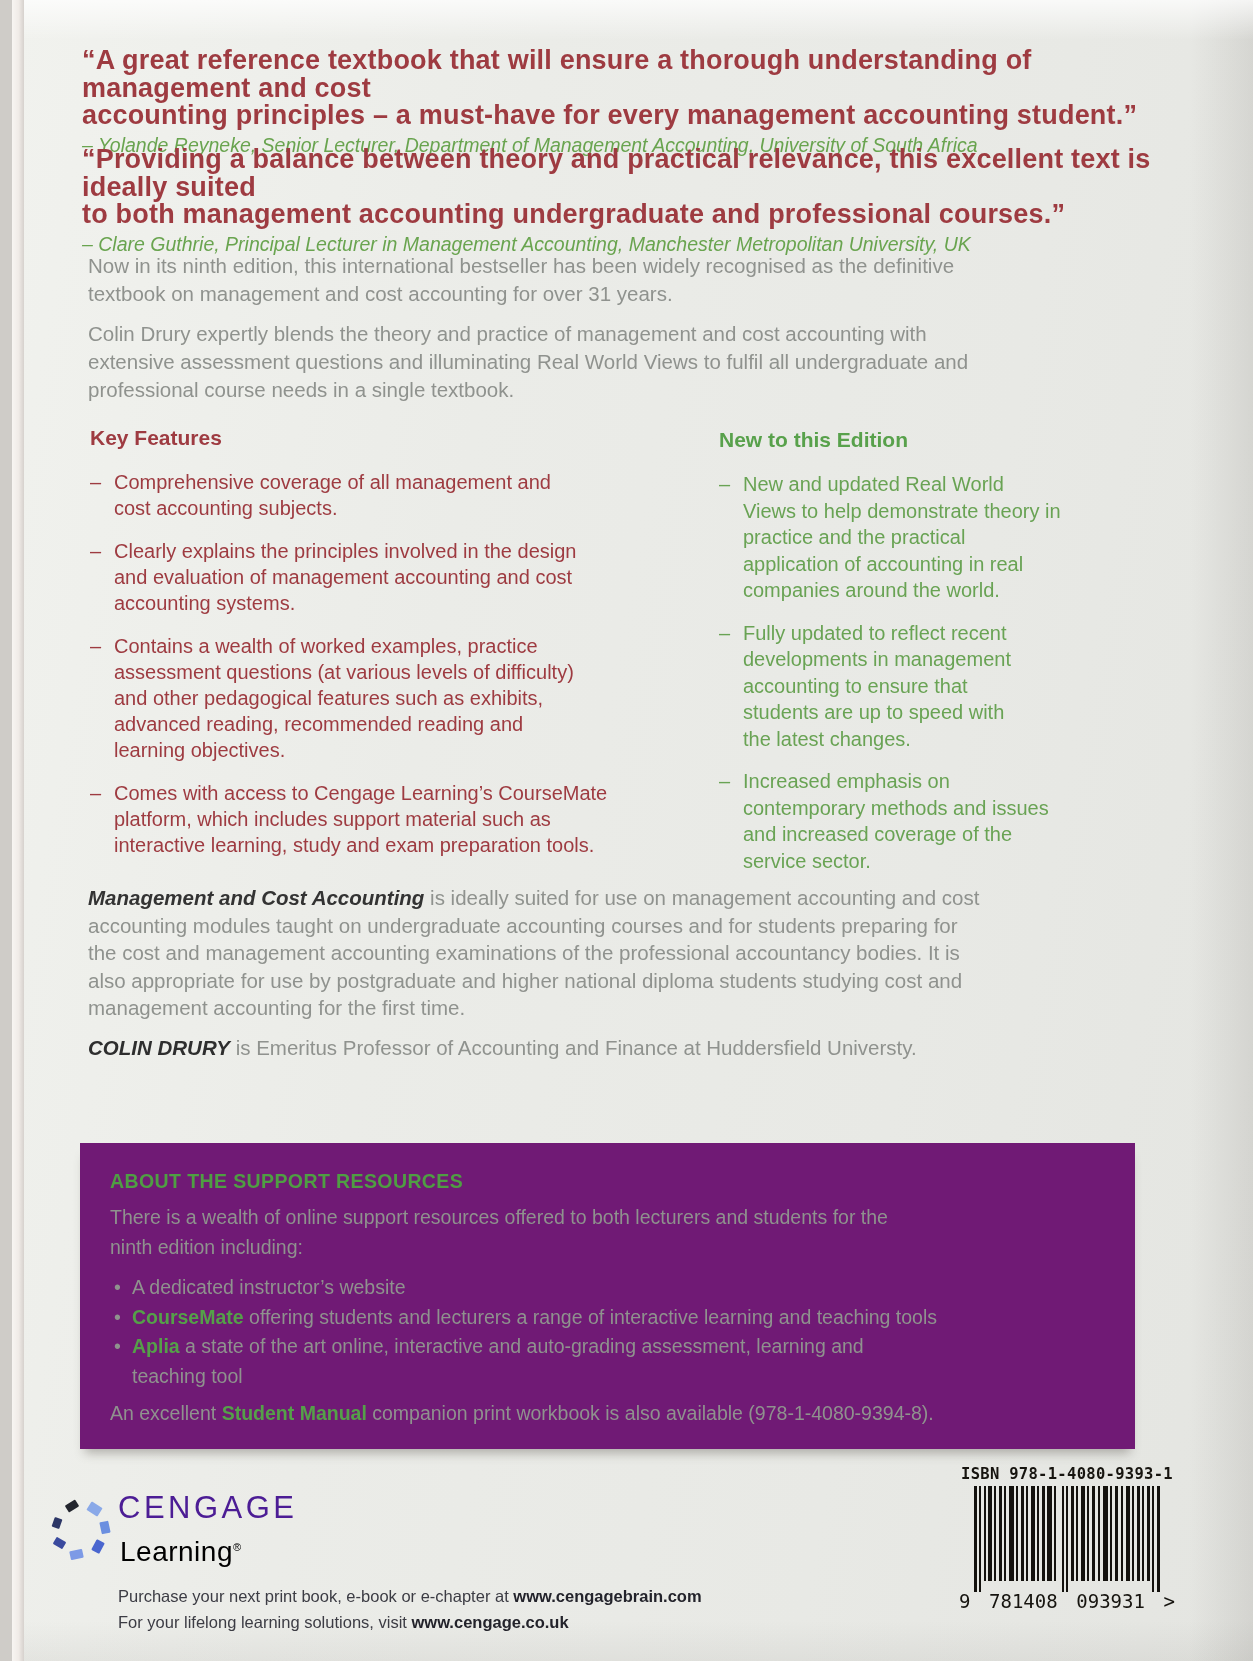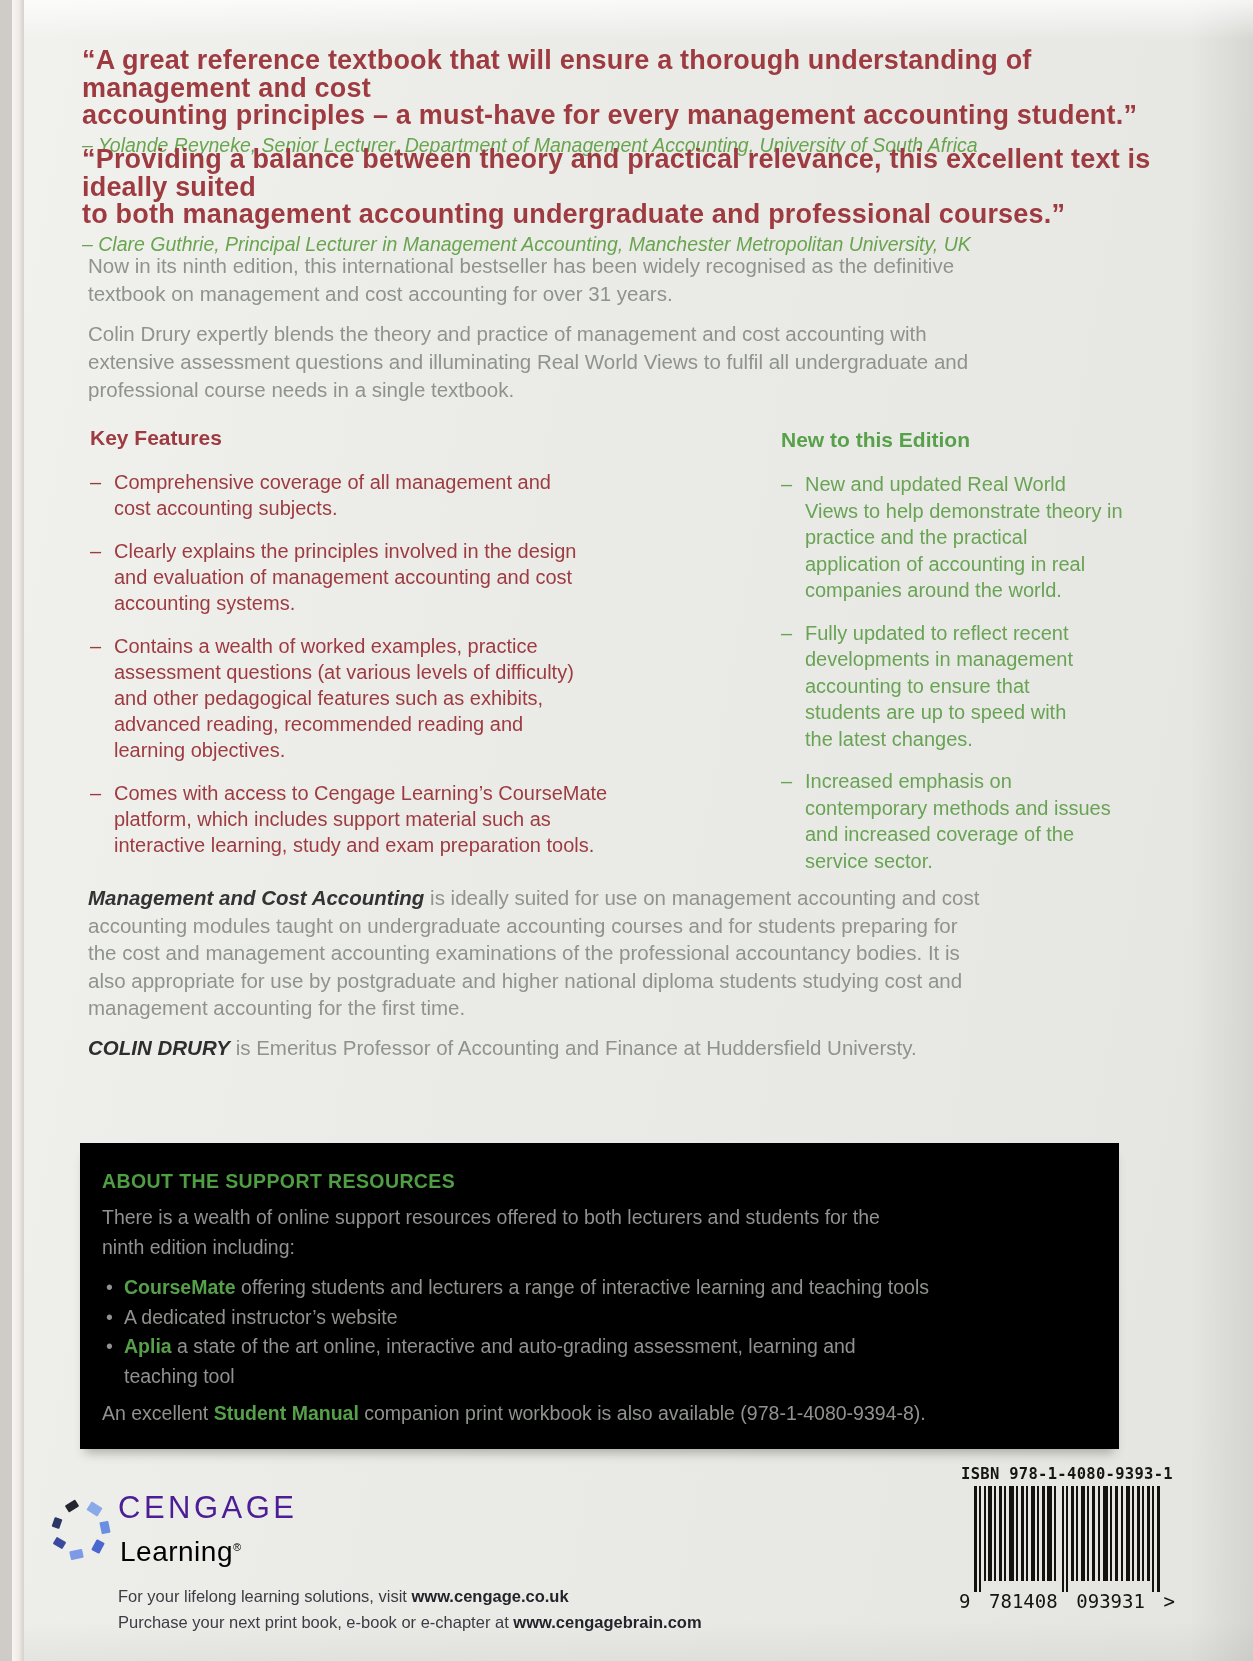--- a/index.html
+++ b/index.html
@@ -37,36 +37,36 @@
   .ip1{top:252px;} .ip2{top:320px;}
 
   
   .kf{left:90px;top:426px;width:630px;}
   .kf h2{margin:0 0 19px;font-size:21px;line-height:24px;color:#9e3b41;}
   .kf ul{list-style:none;margin:0;padding:0;}
   .kf li{position:relative;padding-left:24px;color:#9e3b41;font-size:20px;line-height:26px;margin-bottom:17px;}
   .kf li::before{content:"\2013";position:absolute;left:0;top:0;}
 
   
-  .ne{left:781px;top:428px;width:425px;}
+  .ne{left:719px;top:428px;width:425px;}
   .ne h2{margin:0 0 19px;font-size:21px;line-height:24px;color:#58a14b;}
   .ne ul{list-style:none;margin:0;padding:0;}
   .ne li{position:relative;padding-left:24px;color:#69a354;font-size:20px;line-height:26.5px;margin-bottom:16px;}
   .ne li::before{content:"\2013";position:absolute;left:0;top:0;}
 
   
   .suit{left:88px;top:884px;width:1085px;margin:0;color:#8f928e;font-size:20.5px;line-height:27.5px;}
   .suit-lead{font-weight:bold;font-style:italic;color:#333333;}
   .author{left:88px;top:1036px;margin:0;color:#8f928e;font-size:20.5px;}
   .author-lead{font-weight:bold;font-style:italic;color:#2e2e2e;}
 
   
   .support-box{
-    left:80px;top:1143px;width:995px;padding:27px 22px 24px;
-    background:#000000;
+    left:80px;top:1143px;width:995px;padding:27px 30px 24px;
+    background:#701a75;
     box-shadow:0 9px 10px -5px rgba(100,95,88,.45);
   }
   .sb-h{margin:0;font-size:19.5px;font-weight:bold;letter-spacing:.4px;color:#4f9e43;}
   .sb-intro{margin:9px 0 0;color:#8f928e;font-size:19.5px;line-height:30px;}
   .sb-list{list-style:none;margin:11px 0 0;padding:0;}
   .sb-list li{position:relative;padding-left:22px;color:#8f928e;font-size:19.5px;line-height:29.5px;}
   .sb-list li::before{content:"\2022";position:absolute;left:4px;top:0;color:#8f928e;}
   .sb-lead{font-weight:bold;color:#55a049;}
   .sb-footer{margin:11px 0 0;color:#8f928e;font-size:19.5px;}
 
@@ -167,22 +167,22 @@
 also appropriate for use by postgraduate and higher national diploma students studying cost and
 management accounting for the first time.</span></p>
 
 <p class="author abs"><span class="author-lead">COLIN DRURY</span><span> is Emeritus Professor of Accounting and Finance at Huddersfield Universty.</span></p>
 
 <section class="support-box">
   <h3 class="sb-h">ABOUT THE SUPPORT RESOURCES</h3>
   <p class="sb-intro pre">There is a wealth of online support resources offered to both lecturers and students for the
 ninth edition including:</p>
   <ul class="sb-list">
+    <li><span class="sb-lead"></span><span class="pre">A dedicated instructor’s website</span></li>
     <li><span class="sb-lead">CourseMate</span><span class="pre"> offering students and lecturers a range of interactive learning and teaching tools</span></li>
-    <li><span class="sb-lead"></span><span class="pre">A dedicated instructor’s website</span></li>
     <li><span class="sb-lead">Aplia</span><span class="pre"> a state of the art online, interactive and auto-grading assessment, learning and
 teaching tool</span></li>
   </ul>
   <p class="sb-footer"><span>An excellent </span><span class="sb-lead">Student Manual</span><span> companion print workbook is also available (978-1-4080-9394-8).</span></p>
 </section>
 
 <div class="publisher abs">
   <div class="logo-marks">
     <span class="mark m1"></span>
       <span class="mark m2"></span>
@@ -190,22 +190,22 @@
     <span class="mark m4"></span>
       <span class="mark m5"></span>
       <span class="mark m6"></span>
     <span class="mark m7"></span>
   </div>
   <div class="logo-name">CENGAGE</div>
   <div class="logo-sub"><span>Learning</span><span class="reg">®</span></div>
 </div>
 
 <div class="pub-lines abs">
+  <p><span>Purchase your next print book, e-book or e-chapter at </span><span class="url">www.cengagebrain.com</span></p>
   <p><span>For your lifelong learning solutions, visit </span><span class="url">www.cengage.co.uk</span></p>
-  <p><span>Purchase your next print book, e-book or e-chapter at </span><span class="url">www.cengagebrain.com</span></p>
 </div>
 
 <div class="barcode-block abs">
   <div class="isbn-label">ISBN 978-1-4080-9393-1</div>
   <svg class="bars" width="186" height="106" viewBox="0 0 186 106">
     <g fill="#14120e">
       <rect x="0" y="0" width="3" height="106"></rect>
         <rect x="5" y="0" width="2" height="106"></rect>
       <rect x="10" y="0" width="2" height="95"></rect>
         <rect x="14" y="0" width="4" height="95"></rect>

